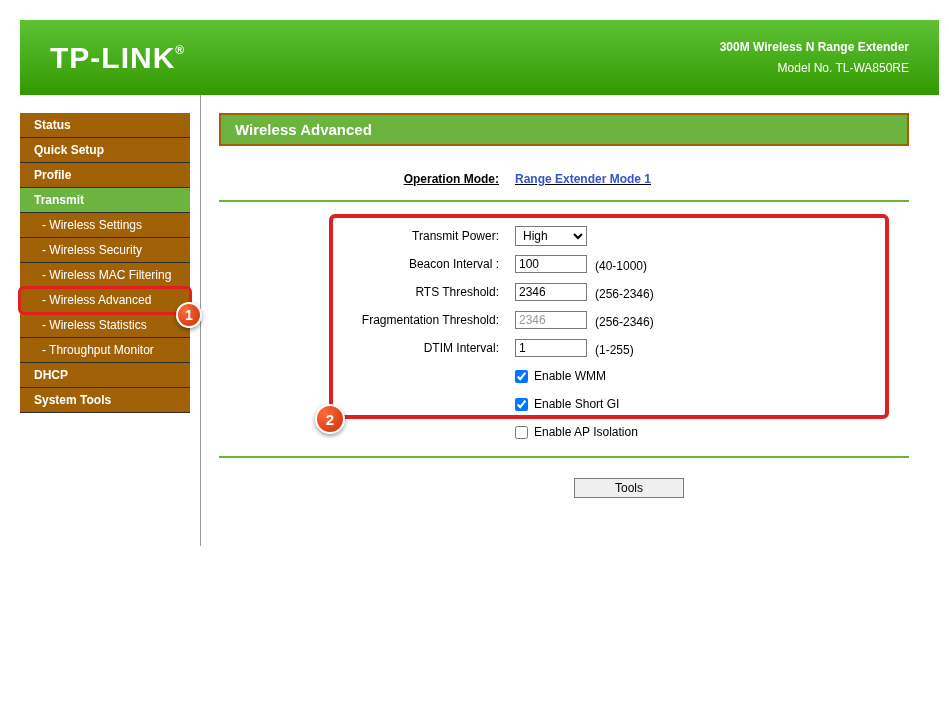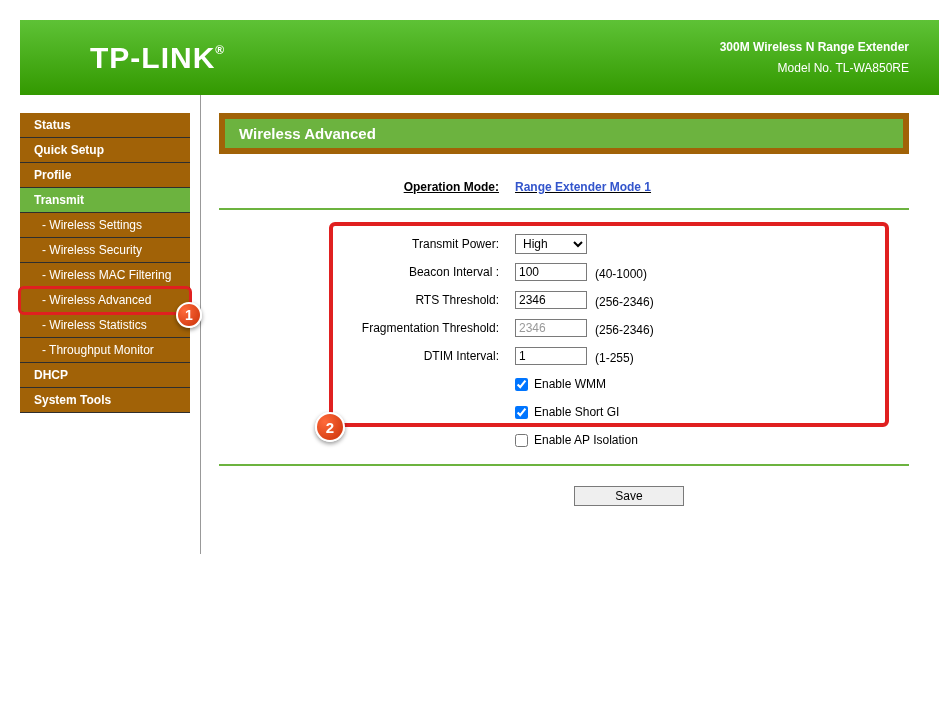--- a/index.html
+++ b/index.html
@@ -6,21 +6,20 @@
     body { font-family: Arial, sans-serif; font-size: 12px; background: #fff; }
     .page { width: 949px; background: #fff; }
     .header {
       background: linear-gradient(to bottom, #5ec236 0%, #339900 100%);
       height: 95px;
       color: #fff;
       position: relative;
       border-top: 20px solid #fff;
       border-left: 20px solid #fff;
       border-right: 10px solid #fff;
-      padding-left: 40px;
     }
     .header-inner { padding: 18px 30px; display: flex; justify-content: space-between; align-items: center; height: 100%; }
     .logo { display: flex; align-items: center; }
     .logo-text { font-size: 30px; font-weight: bold; letter-spacing: 1px; color: #fff; }
     .logo-text sup { font-size: 12px; vertical-align: top; position: relative; top: 2px; }
     .header-right { text-align: right; }
     .product-title { font-size: 12px; font-weight: bold; }
     .model-no { font-size: 12px; margin-top: 7px; }
     .layout { display: flex; margin-left: 20px; }
     .sidebar { width: 170px; padding-top: 18px; }
@@ -53,21 +52,21 @@
       z-index: 3;
     }
     .content { flex: 1; padding: 18px 40px 18px 18px; position: relative; }
     .page-title {
       background: #6cb33f;
       color: #fff;
       font-size: 15px;
       font-weight: bold;
       padding: 6px 14px;
       margin-bottom: 18px;
-      border: 6px solid #a16207;
+      border: 2px solid #a16207;
     }
     .op-mode-row {
       display: flex; align-items: center; justify-content: center;
       padding: 8px 0 14px 0;
       border-bottom: 2px solid #6cb33f;
       margin-bottom: 14px;
       text-decoration: underline;
     }
     .op-mode-label { font-weight: bold; color: #000; width: 290px; text-align: right; padding-right: 10px;}
     .op-mode-value { color: #3355cc; font-weight: bold; flex:1; text-align:left; padding-left: 6px; }
@@ -222,17 +221,17 @@
           <div class="form-field">
             <label class="checkbox-label">
               <input type="checkbox" style="">
               <span>Enable AP Isolation</span>
             </label>
           </div>
         </div>
       </div>
 
       <div class="save-row">
-        <button>Save</button>
+        <button>Tools</button>
       </div>
     </div>
   </div>
 </div>
 
 </body></html>

